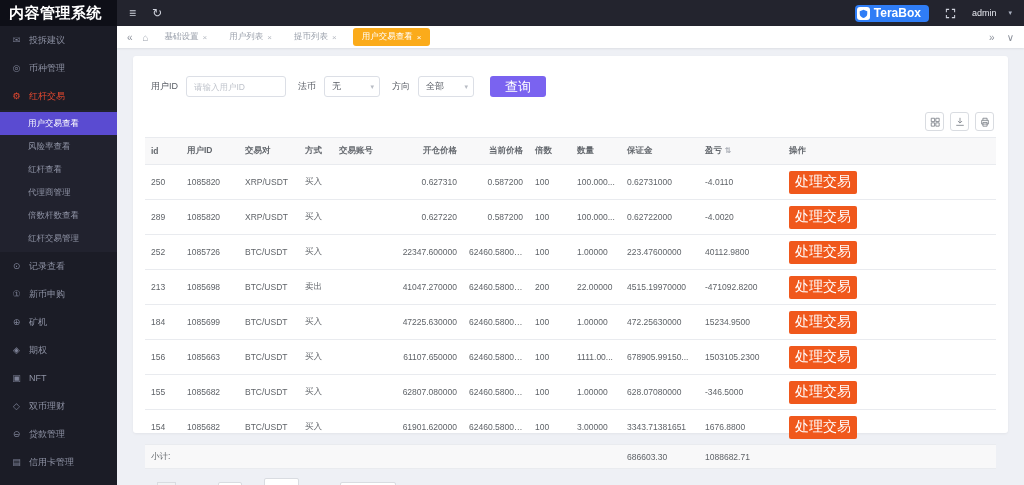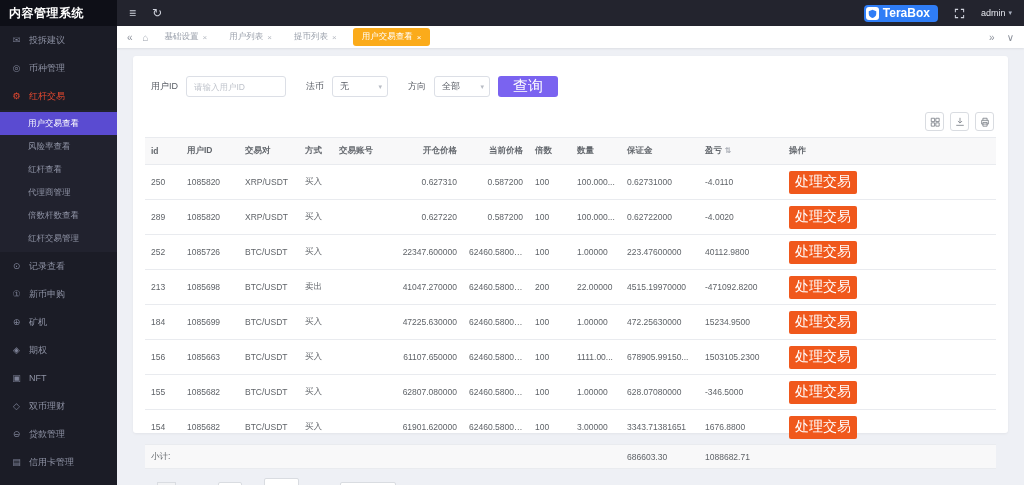--- a/index.html
+++ b/index.html
@@ -5,21 +5,21 @@
   * { box-sizing: border-box; margin: 0; padding: 0; }
   html,body { width:1024px; height:485px; }
   body {
     font-family: "Liberation Sans", "DejaVu Sans", sans-serif;
     background:#eef0f5; overflow:hidden;
   }
   .app { display:flex; width:1024px; height:485px; }
 
   
   .sidebar { width:117px; min-width:117px; background:#1b1c26; display:flex; flex-direction:column; }
-  .logo { height:26px; background:#0e0f17; color:#fff; font-size:12px; font-weight:bold;
+  .logo { height:26px; background:#0e0f17; color:#fff; font-size:15px; font-weight:bold;
           display:flex; align-items:center; padding-left:9px; letter-spacing:.5px;font-family:Liberation Serif, serif; }
   .nav { flex:1; font-size:9px; color:#8f93a5; overflow:hidden; }
   .nav-item { height:28px; display:flex; align-items:center; gap:7px; padding-left:11px; cursor:pointer; }
   .nav-item .glyph { width:11px; font-size:9px; text-align:center; color:#7c8095; }
   .nav-item.red { color:#e8492f; }
   .nav-item.red .glyph { color:#e8492f; }
   .submenu { background:#21222e; padding:2px 0; }
   .submenu-item { height:23px; display:flex; align-items:center; padding-left:28px; font-size:8.5px;
                   color:#8f93a5; cursor:pointer; }
   .submenu-item.active { background:#5a4bd1; color:#fff; }
@@ -29,49 +29,49 @@
 
   .topbar { height:26px; background:#23242e; display:flex; align-items:center; padding:0 12px;
             gap:16px; color:#cfd2dc; }
   .tb-icon { font-size:12px; line-height:1; cursor:pointer; }
   .tb-spacer { flex:1; }
   .brand-btn { height:17px; background:#2f7df6; border-radius:4px; display:flex; align-items:center;
                gap:4px; padding:0 8px 0 2px; color:#fff; font-size:12px; font-weight:bold; cursor:pointer; }
   .brand-logo { width:13px; height:13px; background:#fff; border-radius:3px; display:flex;
                 align-items:center; justify-content:center; }
   .fullscreen { display:flex; align-items:center; cursor:pointer; }
-  .admin { display:flex; align-items:center; gap:3px; font-size:9px; color:#e6e8ef; cursor:pointer; }
+  .admin { display:flex; align-items:center; gap:12px; font-size:9px; color:#e6e8ef; cursor:pointer; }
   .admin .caret { font-size:7px; color:#aab0c0; }
 
   .tabbar { height:22px; background:#fff; display:flex; align-items:center; padding:0 10px; gap:10px;
             font-size:8.5px; color:#9aa0ab; box-shadow:0 1px 2px rgba(0,0,0,.07); position:relative; z-index:2; }
   .tab-nav { cursor:pointer; color:#8a8f99; font-size:10px; }
   .tab-home { font-size:10px; cursor:pointer; }
   .tab { display:flex; align-items:center; gap:4px; cursor:pointer; padding:3px 6px; white-space:nowrap; }
   .tab .close { font-size:8px; color:#b6bac2; }
   .tab.active { background:#fbab1a; color:#fff; border-radius:3px; padding:3px 9px; }
   .tab.active .close { color:#fff; }
   .tab-right { margin-left:auto; display:flex; align-items:center; gap:12px; }
 
   .content { flex:1; padding:8px 16px; }
   .card { background:#fff; border-radius:3px; height:377px; padding:10px 12px;
           box-shadow:0 1px 3px rgba(0,0,0,.05); }
 
   
   .filters { display:flex; align-items:center; font-size:9px; color:#5a5e66; margin:10px 0 0 6px; gap:8px; }
-  .ml { margin-left:12px; }
+  .ml { margin-left:4px; }
   .text-input { width:100px; height:21px; border:1px solid #dcdfe6; border-radius:3px; padding:0 7px;
                 font-size:8.5px; color:#5a5e66; font-family:inherit; outline:none; }
   .text-input::placeholder { color:#bfc3cb; }
   .select { width:56px; height:21px; border:1px solid #dcdfe6; border-radius:3px; display:flex;
             align-items:center; justify-content:space-between; padding:0 5px 0 7px; cursor:pointer;
             color:#5a5e66; background:#fff; }
   .select .caret { font-size:7px; color:#b8bcc4; }
   .btn-primary { height:21px; background:#7a63f0; color:#fff; border:none; border-radius:3px;
-                 padding:0 15px; font-size:15px; cursor:pointer; font-family:Liberation Sans, sans-serif; }
+                 padding:0 15px; font-size:13px; margin-left:8px; cursor:pointer; font-family:Liberation Sans, sans-serif; }
 
   
   .table-tools { display:flex; justify-content:flex-end; gap:6px; margin:15px 2px 6px 0; }
   .icon-btn { width:19px; height:19px; border:1px solid #d9dce1; border-radius:3px; background:#fff;
               display:flex; align-items:center; justify-content:center; color:#7b8087; cursor:pointer; }
 
   
   table { width:100%; border-collapse:collapse; table-layout:fixed; font-size:8.5px; color:#5f6368; }
   thead th { background:#f8f8f9; font-weight:bold; text-align:left; padding:7px 6px;
              border-top:1px solid #e9ebef; border-bottom:1px solid #e9ebef; color:#64686e;

